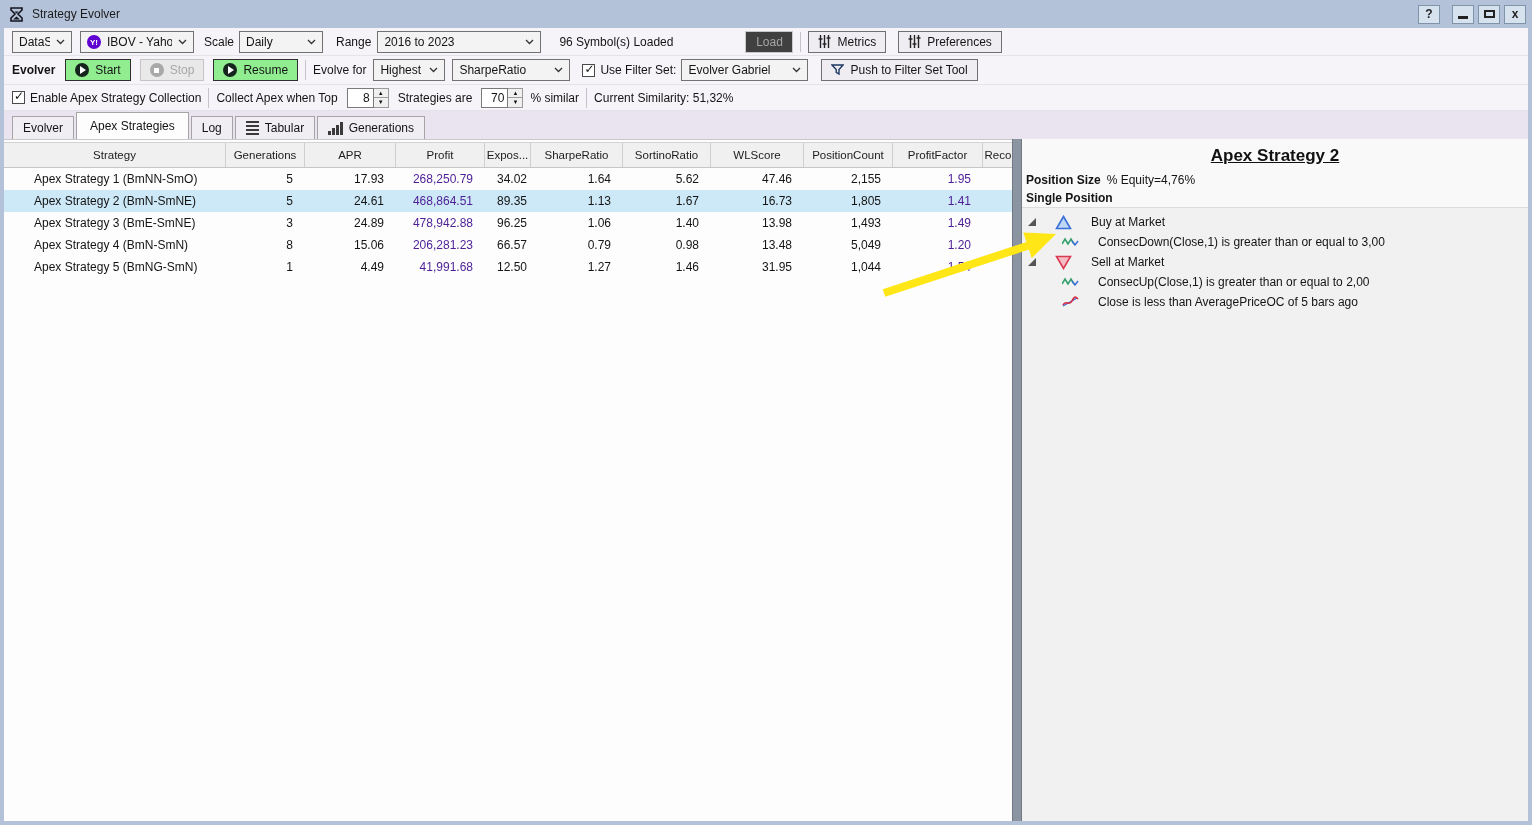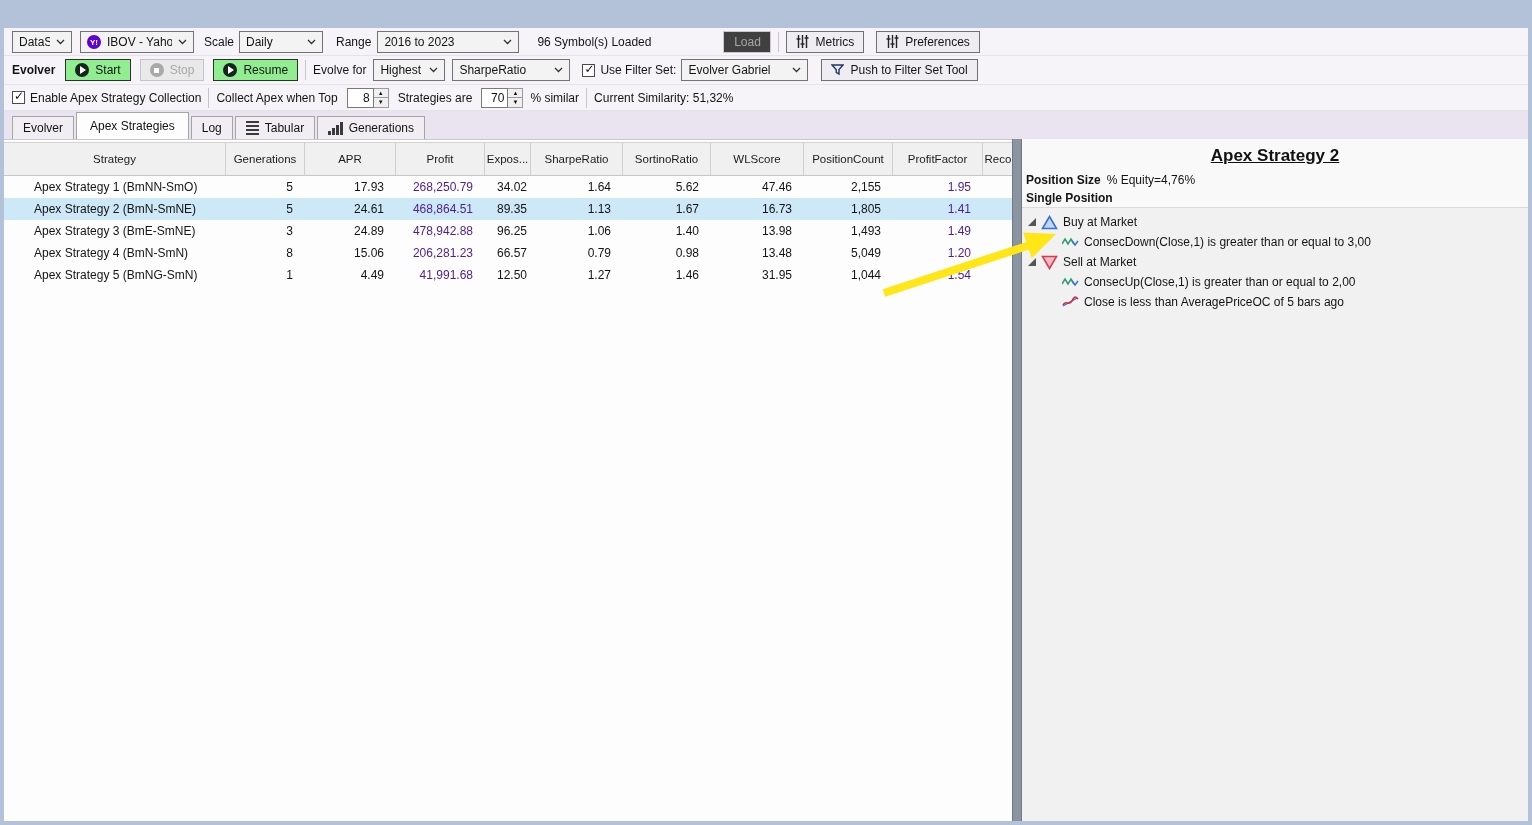--- a/index.html
+++ b/index.html
@@ -60,49 +60,69 @@
   .ic-bars i { display:block; width:2.5px; background:#3a3a3a; }
 
   
   .content { position:absolute; top:111px; left:0; right:0; bottom:0; display:flex; }
   .table-panel { width:1008px; background:#fdfdfd; border-top:1px solid #c9c9c9; overflow:hidden; }
   .splitter { width:10px; background:#8a95a1; border-left:1px solid #6f7a86; border-right:1px solid #6f7a86; cursor:col-resize; }
   .detail-panel { flex:1; background:#faf9fa; position:relative; }
 
   
   .grid-head, .grid-row { display:grid; grid-template-columns:222px 79px 91px 89px 46px 92px 88px 93px 89px 90px 30px; }
-  .grid-head { height:34px; background:#f0f0f0; border-top:1px solid #d2d2d2; border-bottom:1px solid #c6c6c6; margin-top:2px; }
+  .grid-head { height:26px; background:#f0f0f0; border-top:1px solid #d2d2d2; border-bottom:1px solid #c6c6c6; margin-top:2px; }
   .grid-head .hc { font-size:11.5px; display:flex; align-items:center; justify-content:center; border-right:1px solid #cfcfcf; overflow:hidden; white-space:nowrap; color:#1c1c1c; }
   .grid-row { height:22px; background:#fdfdfd; align-items:center; cursor:default; }
   .grid-row.selected { background:#cde8f6; }
   .grid-row .c { white-space:nowrap; overflow:hidden; padding-right:12px; }
   .c.name { text-align:left; padding-left:30px; padding-right:4px; }
   .c.num { text-align:right; }
   .c.green { color:#4c1d95; }
 
   
   .d-title { text-align:center; font-size:17px; font-weight:bold; margin-top:7px; color:#111;text-decoration:underline; }
   .d-line { padding:0 4px; margin-top:7px; }
   .d-line .val { margin-left:6px; font-weight:normal; }
   .d-line2 { padding:0 4px; margin-top:4px; }
   .rules { position:absolute; top:68px; left:0; right:0; bottom:0; background:#f2f1f2; border-top:1px solid #dcdcdc; padding-top:4px; }
-  .rule { height:20px; display:flex; align-items:center; gap:5px; padding-left:6px; cursor:default; }
+  .rule { height:20px; display:flex; align-items:center; gap:19px; padding-left:6px; cursor:default; }
   .rule.child { padding-left:40px; }
   .rule .txt { white-space:nowrap; }
   .expander { flex:none; display:block; }
   .rule-ic { flex:none; display:block; }
 
   
   .anno-arrow { position:absolute; left:858px; top:218px; width:235px; height:95px; pointer-events:none; z-index:40; }
 </style>
 </head>
 <body>
 
 <div class="window">
 
+  <div class="titlebar">
+    <span class="app-icon">
+      <svg width="13" height="15" viewBox="0 0 13 15">
+          <path d="M1 1h11v2l-4 4 4 4v3H1v-3l4-4-4-4z" fill="none" stroke="#14141e" stroke-width="1.6"></path>
+          <path d="M3 12.5h7l-3.5-3z" fill="#14141e"></path>
+          <path d="M4.5 4.5h4l-2 2z" fill="#14141e"></path>
+        </svg>
+    </span>
+    <span class="title">Strategy Evolver</span>
+    <span class="win-btns">
+      <span class="win-btn help">?</span>
+      <span class="win-btn">
+          <span class="glyph-min"></span>
+        </span>
+      <span class="win-btn">
+          <span class="glyph-max"></span>
+        </span>
+      <span class="win-btn">x</span>
+    </span>
+  </div>
 
   <div class="client">
 
     <div class="toolbar tb1">
       <span class="combo" style="width:60px">
         <span class="cval">DataSet</span>
         <svg class="chev" width="9" height="6" viewBox="0 0 9 6">
             <polyline points="1,1 4.5,4.5 8,1" fill="none" stroke="#333" stroke-width="1.3"></polyline>
           </svg>
       </span>
@@ -117,21 +137,21 @@
           </svg>
       </span>
       <span class="lbl" style="margin-left:10px">Scale</span>
       <span class="combo" style="width:84px; margin-left:5px">
         <span class="cval">Daily</span>
         <svg class="chev" width="9" height="6" viewBox="0 0 9 6">
             <polyline points="1,1 4.5,4.5 8,1" fill="none" stroke="#333" stroke-width="1.3"></polyline>
           </svg>
       </span>
       <span class="lbl" style="margin-left:13px">Range</span>
-      <span class="combo" style="width:142px; margin-left:6px">
+      <span class="combo" style="width:164px; margin-left:6px">
         <span class="cval">2016 to 2023</span>
         <svg class="chev" width="9" height="6" viewBox="0 0 9 6">
             <polyline points="1,1 4.5,4.5 8,1" fill="none" stroke="#333" stroke-width="1.3"></polyline>
           </svg>
       </span>
       <span class="lbl" style="margin-left:18px">96 Symbol(s) Loaded</span>
       <span class="btn disabled" style="margin-left:72px; width:48px">Load</span>
       <span class="vsep"></span>
       <span class="btn">
         <svg width="13" height="13" viewBox="0 0 13 13">

